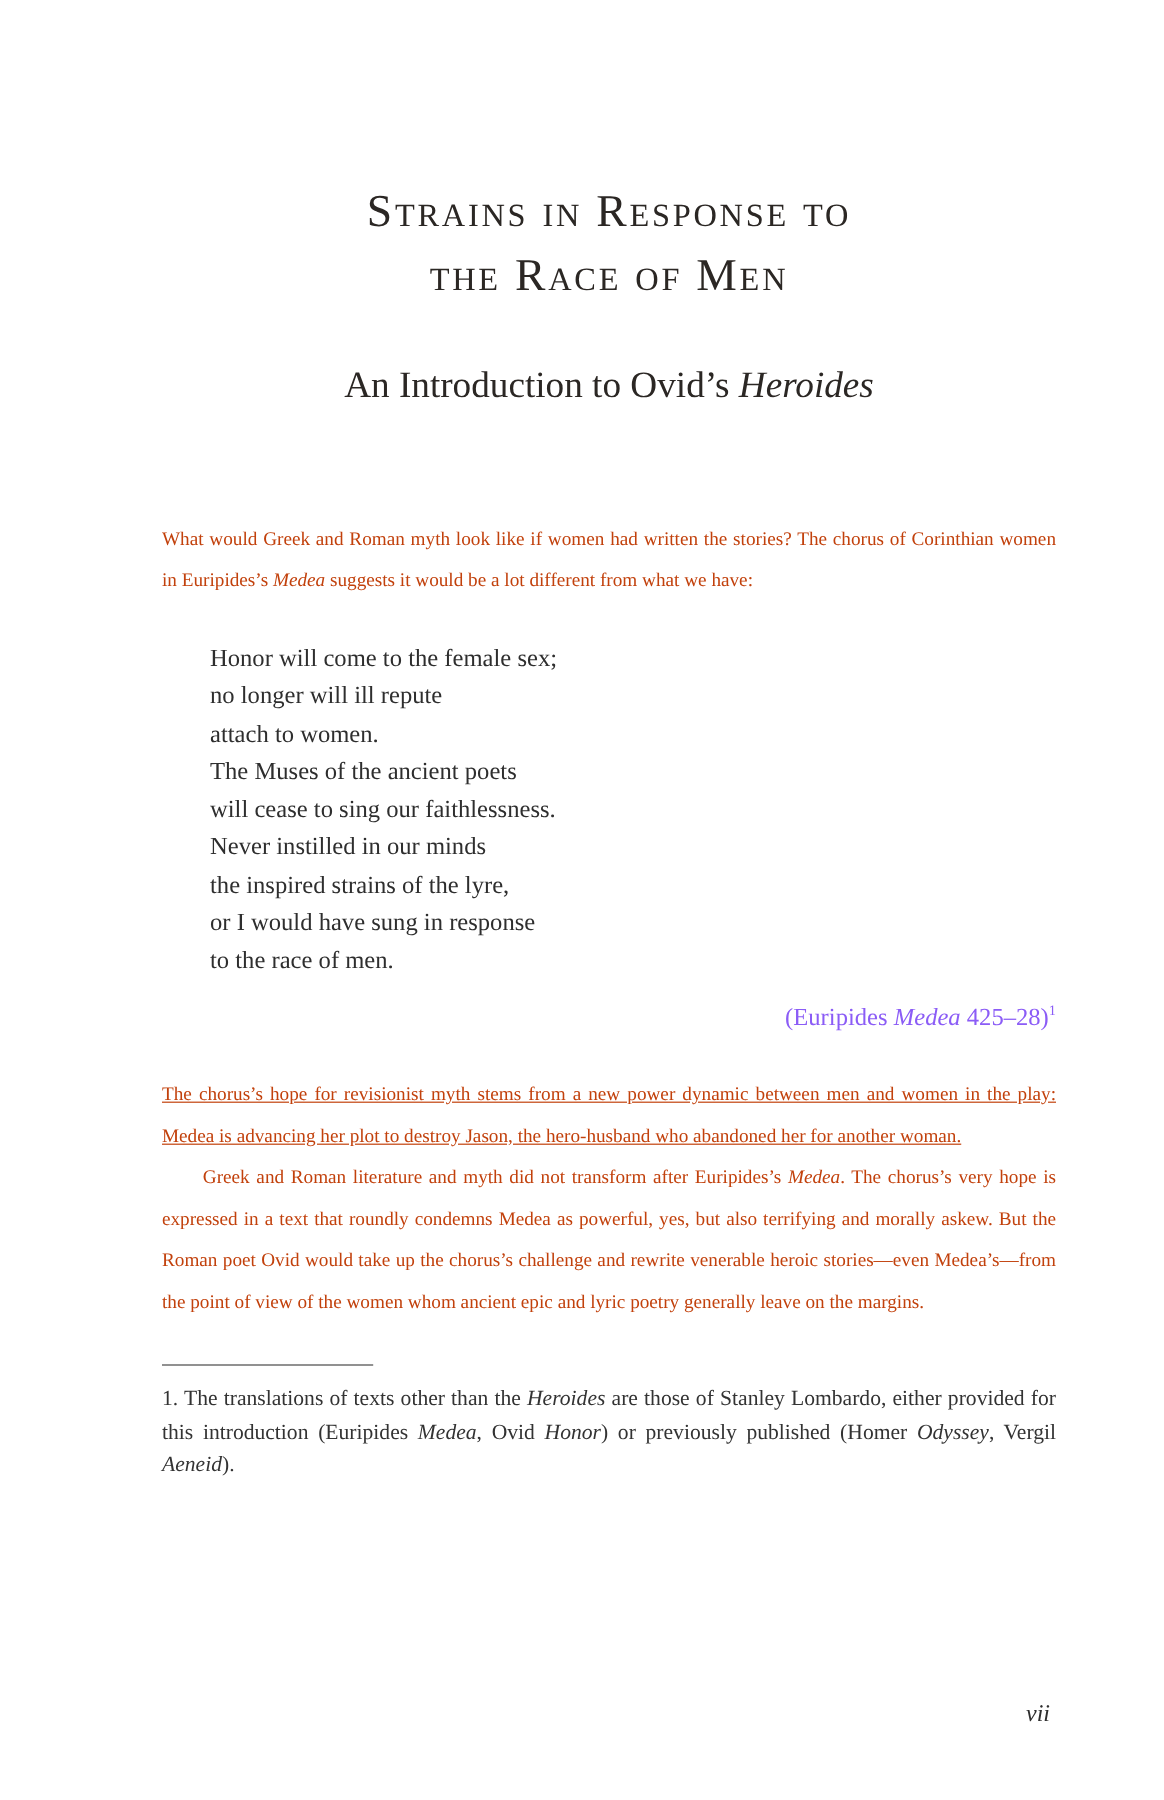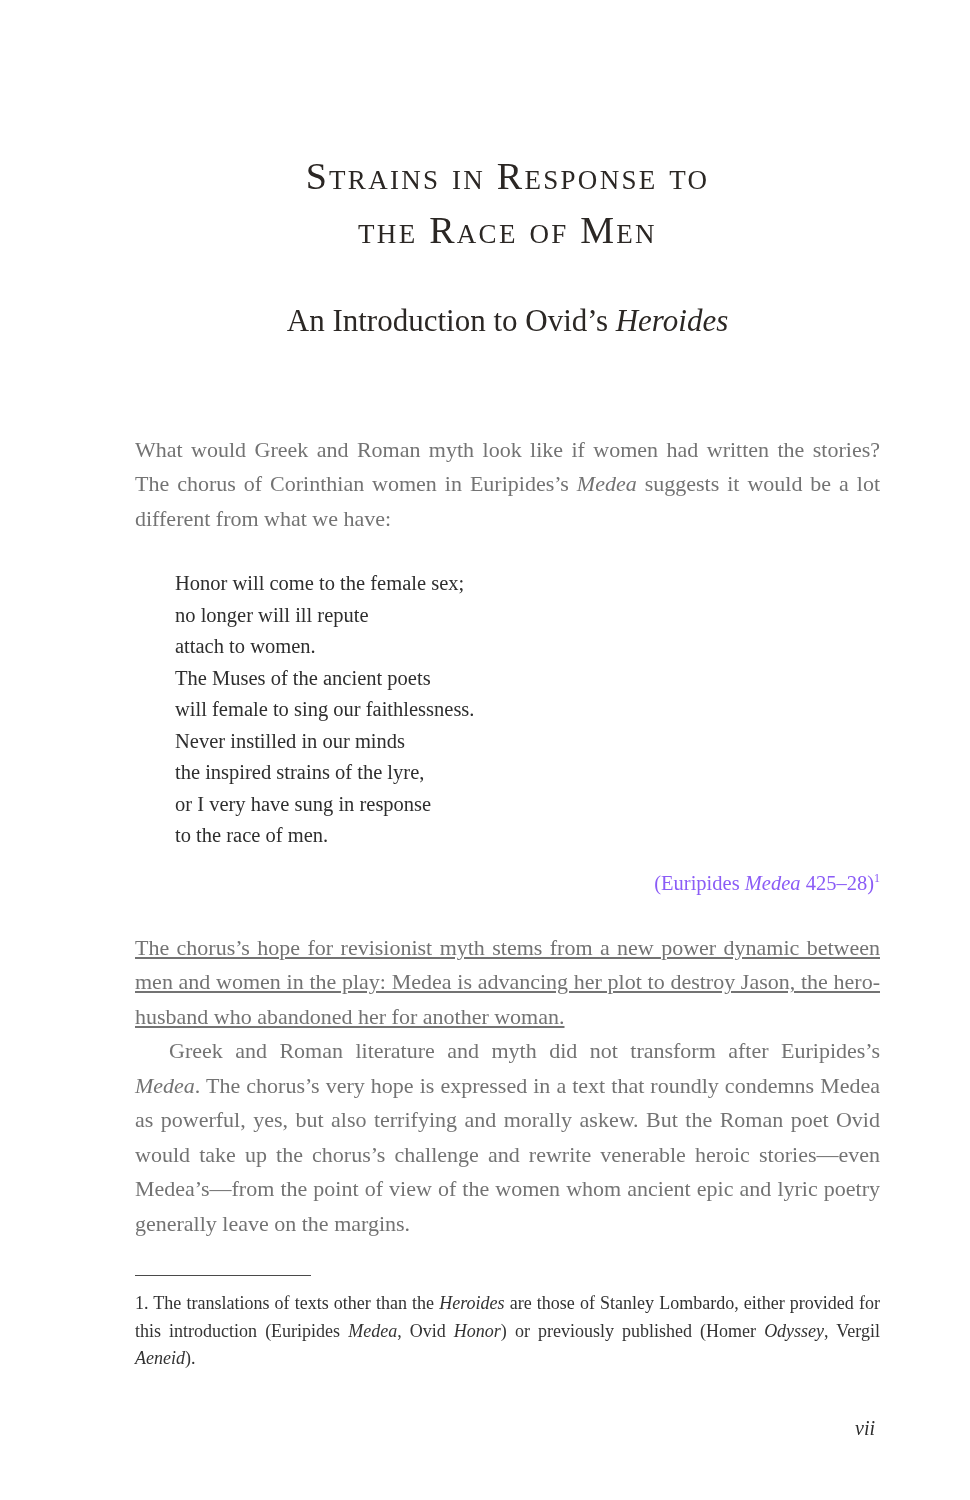--- a/index.html
+++ b/index.html
@@ -41,24 +41,24 @@
     line-height: 1.25;
     color: #2b2724;
   }
   .chapter-subtitle em { font-style: italic; }
 
   
   .body-block { margin-top: 92px; }
 
   .body-para {
     margin: 0;
-    font-size: 22px;
+    font-size: 16px;
     line-height: 34.5px;
     text-align: justify;
-    color: #737373;
+    color: #c2410c;
   }
   .body-para em { font-style: italic; }
 
   .poem {
     margin: 32px 0 0 40px;
     font-size: 20.5px;
     line-height: 31.5px;
     color: #2e2e2e;
   }
   .poem-line { white-space: pre; }
@@ -121,24 +121,24 @@
 
   <main class="body-block">
 
     <p class="body-para"><span>What would Greek and Roman myth look like if women had written the stories? The chorus of Corinthian women in Euripides’s </span><em>Medea</em><span> suggests it would be a lot different from what we have:</span></p>
 
     <div class="poem">
       <div class="poem-line">Honor will come to the female sex;</div>
       <div class="poem-line">no longer will ill repute</div>
       <div class="poem-line">attach to women.</div>
       <div class="poem-line">The Muses of the ancient poets</div>
-      <div class="poem-line">will female to sing our faithlessness.</div>
+      <div class="poem-line">will cease to sing our faithlessness.</div>
       <div class="poem-line">Never instilled in our minds</div>
       <div class="poem-line">the inspired strains of the lyre,</div>
-      <div class="poem-line">or I very have sung in response</div>
+      <div class="poem-line">or I would have sung in response</div>
       <div class="poem-line">to the race of men.</div>
     </div>
 
     <p class="attribution"><span>(Euripides </span><em>Medea</em><span> 425–28)</span><sup>1</sup></p>
 
     <p class="body-para para-after-quote">The chorus’s hope for revisionist myth stems from a new power dynamic between men and women in the play: Medea is advancing her plot to destroy Jason, the hero-husband who abandoned her for another woman.</p>
 
     <p class="body-para indent-first"><span>Greek and Roman literature and myth did not transform after Euripides’s </span><em>Medea</em><span>. The chorus’s very hope is expressed in a text that roundly condemns Medea as powerful, yes, but also terrifying and morally askew. But the Roman poet Ovid would take up the chorus’s challenge and rewrite venerable heroic stories—even Medea’s—from the point of view of the women whom ancient epic and lyric poetry generally leave on the margins.</span></p>
 
   </main>

